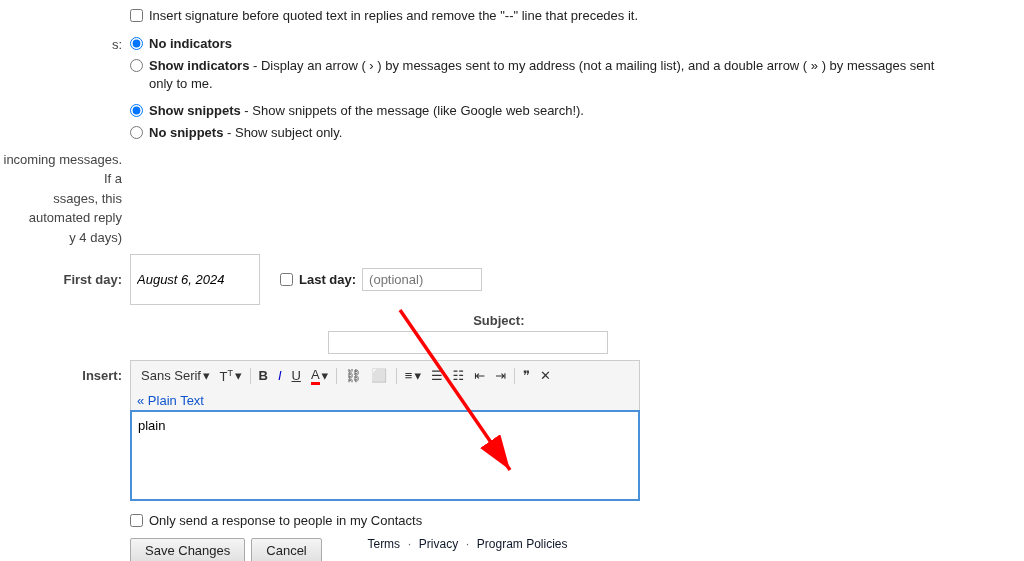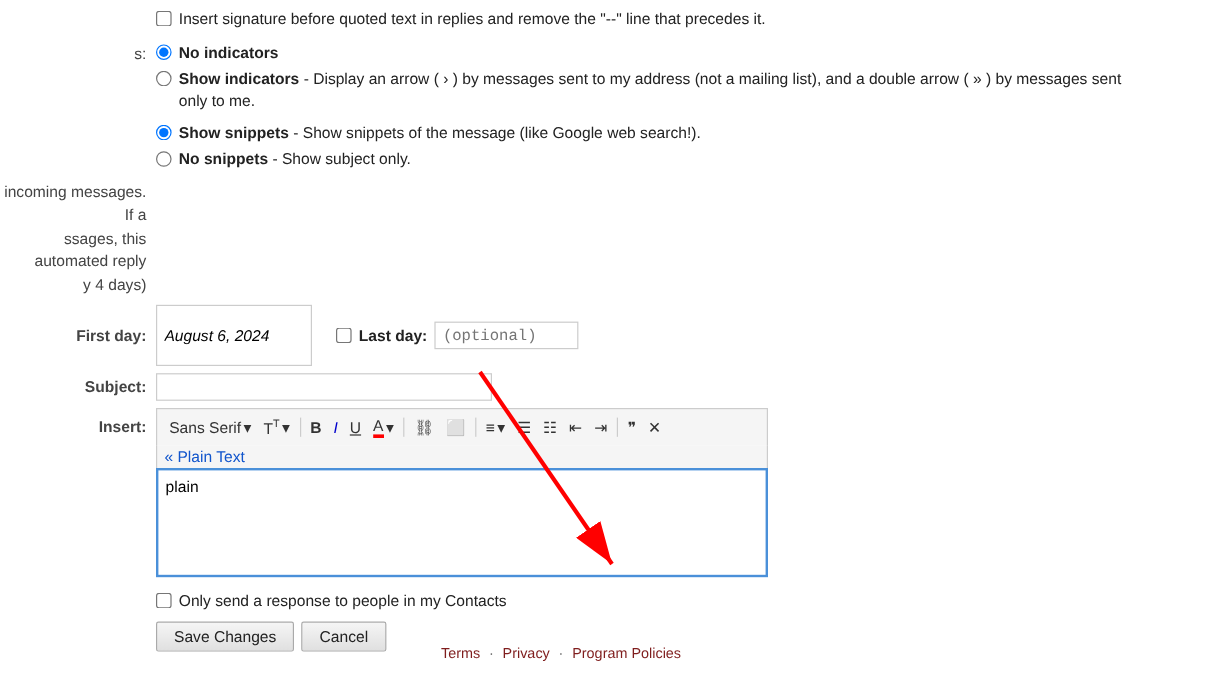--- a/index.html
+++ b/index.html
@@ -73,21 +73,20 @@
       gap: 6px;
       margin-left: 20px;
     }
 
     .last-day-input {
       border: 1px solid #ccc;
       padding: 3px 6px;
       font-size: 13px;
       width: 120px;
       color: #4c1d95;
-      font-family: Liberation Mono, monospace;
     }
 
     .subject-input {
       border: 1px solid #ccc;
       padding: 3px 6px;
       font-size: 13px;
       width: 280px;
     }
 
     .editor-container {
@@ -182,21 +181,21 @@
       position: absolute;
       bottom: 10px;
       left: 0;
       right: 0;
       text-align: center;
       font-size: 12px;
       color: #666;
     }
 
     .footer a {
-      color: #7f1d1d;
+      color: #0f172a;
       text-decoration: none;
     }
     .footer span.sep { margin: 0 4px; }
 
     .section-with-label {
       display: flex;
       padding: 4px 0;
     }
 
     .section-label-col {
@@ -314,21 +313,21 @@
     <div class="section-content-col" style="display:flex; align-items:center;">
       <input type="text" class="first-day-input" value="August 6, 2024" style="">
       <div class="last-day-group">
         <input type="checkbox" style="">
         <strong>Last day:</strong>
         <input type="text" class="last-day-input" placeholder="(optional)" style="">
       </div>
     </div>
   </div>
 
-  <div class="section-with-label" style="align-items:center; padding: 3px 0;">
+  <div class="section-with-label" style="align-items:center; padding: 3px 16px; flex-direction: column;">
     <div class="section-label-col">
       <strong>Subject:</strong>
     </div>
     <div class="section-content-col">
       <input type="text" class="subject-input" style="">
     </div>
   </div>
 
   <div class="section-with-label" style="padding: 3px 0; align-items:flex-start;">
     <div class="section-label-col" style="padding-top:6px;">

